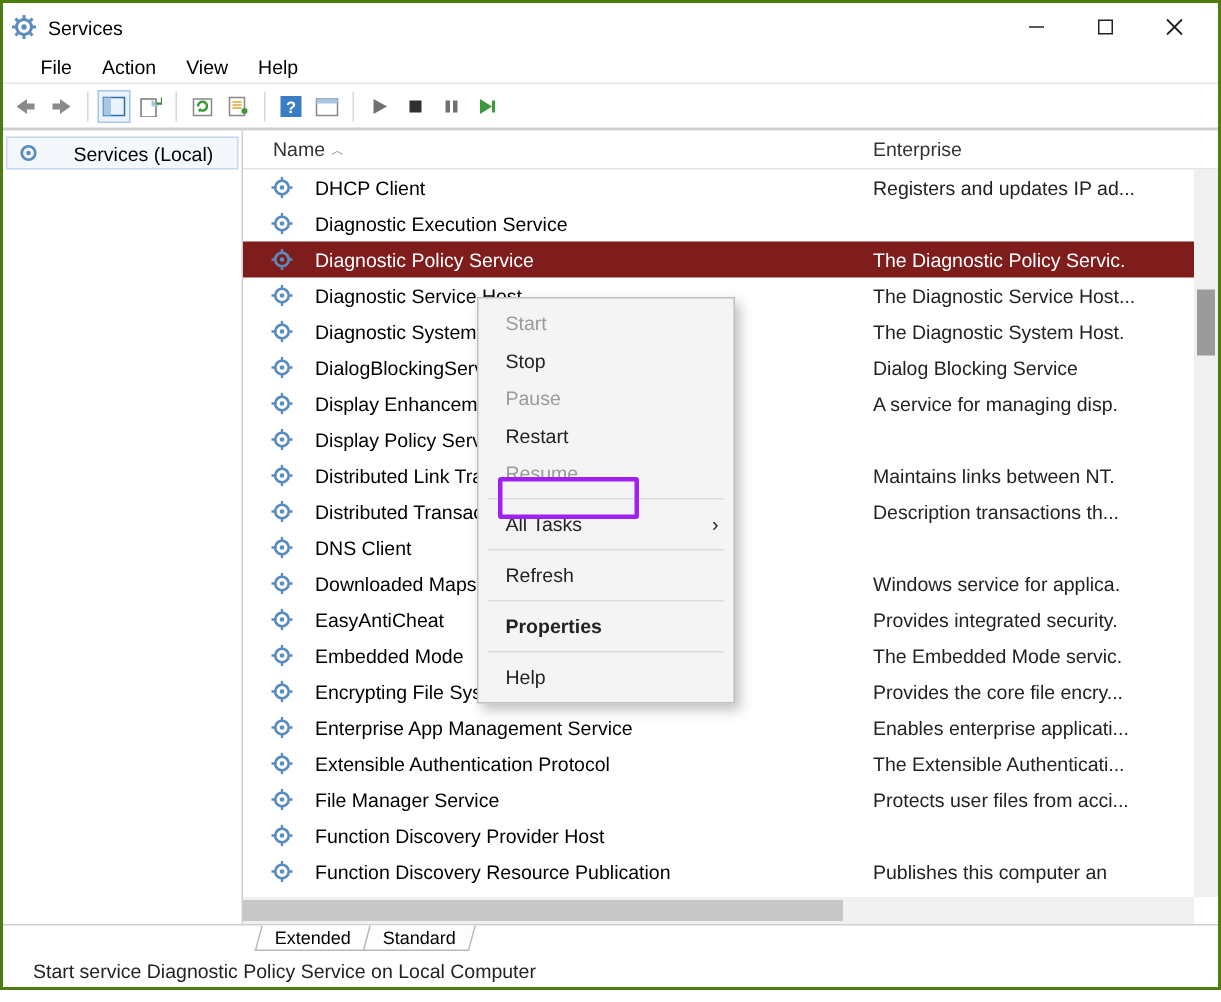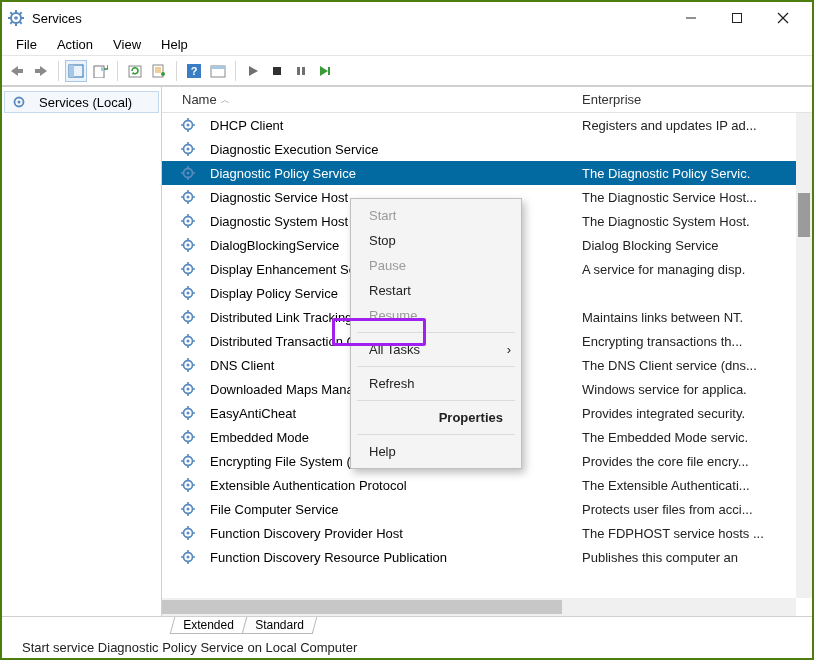--- a/index.html
+++ b/index.html
@@ -8,44 +8,44 @@
 .window { width: 814px; height: 660px; border: 2px solid #4d7c0f; display: flex; flex-direction: column; position: relative; background: #fff; }
 
 
 .titlebar { height: 32px; display: flex; align-items: center; padding: 0 6px; }
 .titlebar .app-icon { width: 16px; height: 16px; margin-right: 8px; display:flex; align-items:center;}
 .titlebar .title { flex: 1; font-size: 13px; }
 .titlebar .win-controls { display: flex; }
 .titlebar .win-btn { width: 46px; height: 30px; display: flex; align-items: center; justify-content: center; font-size: 13px; }
 
 
-.menubar { height: 22px; display: flex; align-items: center; padding: 0 4px; border-bottom: 1px solid #e5e5e5; }
+.menubar { height: 22px; display: flex; align-items: center; padding: 0 15px; border-bottom: 1px solid #e5e5e5; }
 .menubar .menu-item { padding: 2px 10px; font-size: 13px; }
 
 
 .toolbar { height: 30px; display: flex; align-items: center; padding: 2px 4px; border-bottom: 1px solid #d0d0d0; gap: 2px; }
 .toolbar .tbtn { width: 22px; height: 22px; display: flex; align-items: center; justify-content: center; border: 1px solid transparent; }
 .toolbar .tbtn.framed { border: 1px solid #a7c7e7; background: #eaf3fb; }
 .toolbar .tsep { width: 1px; height: 20px; background: #d8d8d8; margin: 0 4px; }
 
 
 .body { flex: 1; display: flex; min-height: 0; border-top: 1px solid #d0d0d0; }
 .left-pane { width: 160px; border-right: 1px solid #d0d0d0; padding-top: 2px; }
-.left-item { display: flex; align-items: center; gap: 12px; padding: 2px 6px; border: 1px solid #c5d9ed; background: #f4f8fc; margin: 2px; font-size: 13px; text-align: center; }
+.left-item { display: flex; align-items: center; gap: 22px; padding: 2px 6px; border: 1px solid #c5d9ed; background: #f4f8fc; margin: 2px; font-size: 13px; text-align: center; }
 
 .right-pane { flex: 1; display: flex; flex-direction: column; min-width: 0; }
 .list-area { flex: 1; position: relative; overflow: hidden; }
 .list-header { display: flex; height: 26px; align-items: center; border-bottom: 1px solid #e3e3e3; font-size: 13px; color: #333; padding-left: 14px; }
 .col-name { width: 400px; padding-left: 6px; }
 .col-desc { flex: 1; padding-left: 6px; }
 .list-body { position: absolute; top: 26px; left: 0; right: 0; bottom: 18px; overflow: hidden; }
 .row { display: flex; align-items: center; height: 24px; font-size: 13px; padding-left: 14px; white-space: nowrap; }
 .row .rname { width: 400px; display: flex; align-items: center; gap: 14px; padding-left: 4px; overflow:hidden; }
 .row .rdesc { flex: 1; padding-left: 6px; color: #222; overflow:hidden; text-overflow:ellipsis; }
-.row.selected { background: #0369a1; color: #fff; }
+.row.selected { background: #7f1d1d; color: #fff; }
 .row.selected .rdesc { color: #fff; }
 
 .hscroll { position: absolute; left: 0; right: 16px; bottom: 0; height: 18px; background: #f0f0f0; }
 .hscroll .thumb { position: absolute; left: 0; top: 2px; height: 14px; width: 400px; background: #c7c7c7; }
 .vscroll { position: absolute; top: 26px; right: 0; bottom: 18px; width: 16px; background: #f0f0f0; }
 .vscroll .vthumb { position: absolute; top: 80px; right: 2px; width: 12px; height: 44px; background: #9b9b9b; }
 
 
 .tabs { height: 22px; display: flex; align-items: flex-start; border-top: 1px solid #d0d0d0; padding-left: 170px; background:#fff; }
 .tab { font-size: 12px; padding: 1px 10px; border: 1px solid #b9b9b9; border-top: none; background: #fdfdfd; position: relative; top:0; }
@@ -53,24 +53,24 @@
 .tab + .tab { margin-left: -1px; }
 .tab.active { background: #fff; font-weight: normal; }
 .tab:before, .tab:after { content:''; }
 .tab { transform: skewX(-15deg); }
 .tab span { display:inline-block; transform: skewX(15deg); }
 
 
 .statusbar { height: 20px; padding: 2px 6px; font-size: 13px; color: #222; background:#fff;margin-left:14px; }
 
 
-.context-menu { position: absolute; left: 316px; top: 196px; width: 172px; background: #f4f4f4; border: 1px solid #bfbfbf; box-shadow: 3px 4px 8px rgba(0,0,0,0.25); padding: 4px 0; font-size: 13px; margin-left: 32px; }
+.context-menu { position: absolute; left: 316px; top: 196px; width: 172px; background: #f4f4f4; border: 1px solid #bfbfbf; box-shadow: 3px 4px 8px rgba(0,0,0,0.25); padding: 4px 0; font-size: 13px; }
 .context-menu .cm-item { padding: 5px 18px; color: #222; position: relative; }
 .context-menu .cm-item.disabled { color: #9a9a9a; }
-.context-menu .cm-item.bold { font-weight: 600; text-align: right; }
+.context-menu .cm-item.bold { font-weight: 600; }
 .context-menu .cm-sep { height: 1px; background: #dcdcdc; margin: 4px 6px; }
 .context-menu .cm-sub:after { content: "›"; position: absolute; right: 10px; top: 5px; font-size: 13px; }
 .cm-highlight { position: absolute; left: 330px; top: 316px; width: 94px; height: 28px; border: 3px solid #a020f0; border-radius: 2px; pointer-events: none; }
 
 
 .gear { width:16px; height:16px; display:inline-flex; }
 
 .sort-caret { display:inline-block; margin-left:4px; font-size:9px; color:#888; vertical-align:middle;}
 </style>
 </head>
@@ -394,39 +394,38 @@
                     <g stroke="#5a8bbf" stroke-width="1.6">
                       <line x1="8" y1="1" x2="8" y2="3"></line>
                       <line x1="8" y1="13" x2="8" y2="15"></line>
                       <line x1="1" y1="8" x2="3" y2="8"></line>
                       <line x1="13" y1="8" x2="15" y2="8"></line>
                     </g>
                   </svg>
                 </span>
                 <span class="label">Distributed Transaction Coordinator</span>
               </div>
-              <div class="rdesc">Encrypting transactions th...</div>
+              <div class="rdesc">Description transactions th...</div>
             </div>
             <div class="row">
               <div class="rname">
                 <span class="gear">
                   <svg viewBox="0 0 16 16" width="16" height="16">
                     <circle cx="8" cy="8" r="4.5" fill="none" stroke="#5a8bbf" stroke-width="1.8"></circle>
                     <circle cx="8" cy="8" r="1.5" fill="#5a8bbf"></circle>
                     <g stroke="#5a8bbf" stroke-width="1.6">
                       <line x1="8" y1="1" x2="8" y2="3"></line>
                       <line x1="8" y1="13" x2="8" y2="15"></line>
                       <line x1="1" y1="8" x2="3" y2="8"></line>
                       <line x1="13" y1="8" x2="15" y2="8"></line>
                     </g>
                   </svg>
                 </span>
                 <span class="label">DNS Client</span>
               </div>
-              <div class="rdesc">The DNS Client service (dns...</div>
             </div>
             <div class="row">
               <div class="rname">
                 <span class="gear">
                   <svg viewBox="0 0 16 16" width="16" height="16">
                     <circle cx="8" cy="8" r="4.5" fill="none" stroke="#5a8bbf" stroke-width="1.8"></circle>
                     <circle cx="8" cy="8" r="1.5" fill="#5a8bbf"></circle>
                     <g stroke="#5a8bbf" stroke-width="1.6">
                       <line x1="8" y1="1" x2="8" y2="3"></line>
                       <line x1="8" y1="13" x2="8" y2="15"></line>
@@ -500,59 +499,76 @@
                     <circle cx="8" cy="8" r="4.5" fill="none" stroke="#5a8bbf" stroke-width="1.8"></circle>
                     <circle cx="8" cy="8" r="1.5" fill="#5a8bbf"></circle>
                     <g stroke="#5a8bbf" stroke-width="1.6">
                       <line x1="8" y1="1" x2="8" y2="3"></line>
                       <line x1="8" y1="13" x2="8" y2="15"></line>
                       <line x1="1" y1="8" x2="3" y2="8"></line>
                       <line x1="13" y1="8" x2="15" y2="8"></line>
                     </g>
                   </svg>
                 </span>
+                <span class="label">Enterprise App Management Service</span>
+              </div>
+              <div class="rdesc">Enables enterprise applicati...</div>
+            </div>
+            <div class="row">
+              <div class="rname">
+                <span class="gear">
+                  <svg viewBox="0 0 16 16" width="16" height="16">
+                    <circle cx="8" cy="8" r="4.5" fill="none" stroke="#5a8bbf" stroke-width="1.8"></circle>
+                    <circle cx="8" cy="8" r="1.5" fill="#5a8bbf"></circle>
+                    <g stroke="#5a8bbf" stroke-width="1.6">
+                      <line x1="8" y1="1" x2="8" y2="3"></line>
+                      <line x1="8" y1="13" x2="8" y2="15"></line>
+                      <line x1="1" y1="8" x2="3" y2="8"></line>
+                      <line x1="13" y1="8" x2="15" y2="8"></line>
+                    </g>
+                  </svg>
+                </span>
                 <span class="label">Extensible Authentication Protocol</span>
               </div>
               <div class="rdesc">The Extensible Authenticati...</div>
             </div>
             <div class="row">
               <div class="rname">
                 <span class="gear">
                   <svg viewBox="0 0 16 16" width="16" height="16">
                     <circle cx="8" cy="8" r="4.5" fill="none" stroke="#5a8bbf" stroke-width="1.8"></circle>
                     <circle cx="8" cy="8" r="1.5" fill="#5a8bbf"></circle>
                     <g stroke="#5a8bbf" stroke-width="1.6">
                       <line x1="8" y1="1" x2="8" y2="3"></line>
                       <line x1="8" y1="13" x2="8" y2="15"></line>
                       <line x1="1" y1="8" x2="3" y2="8"></line>
                       <line x1="13" y1="8" x2="15" y2="8"></line>
                     </g>
                   </svg>
                 </span>
-                <span class="label">File Computer Service</span>
+                <span class="label">File Manager Service</span>
               </div>
               <div class="rdesc">Protects user files from acci...</div>
             </div>
             <div class="row">
               <div class="rname">
                 <span class="gear">
                   <svg viewBox="0 0 16 16" width="16" height="16">
                     <circle cx="8" cy="8" r="4.5" fill="none" stroke="#5a8bbf" stroke-width="1.8"></circle>
                     <circle cx="8" cy="8" r="1.5" fill="#5a8bbf"></circle>
                     <g stroke="#5a8bbf" stroke-width="1.6">
                       <line x1="8" y1="1" x2="8" y2="3"></line>
                       <line x1="8" y1="13" x2="8" y2="15"></line>
                       <line x1="1" y1="8" x2="3" y2="8"></line>
                       <line x1="13" y1="8" x2="15" y2="8"></line>
                     </g>
                   </svg>
                 </span>
                 <span class="label">Function Discovery Provider Host</span>
               </div>
-              <div class="rdesc">The FDPHOST service hosts ...</div>
             </div>
             <div class="row">
               <div class="rname">
                 <span class="gear">
                   <svg viewBox="0 0 16 16" width="16" height="16">
                     <circle cx="8" cy="8" r="4.5" fill="none" stroke="#5a8bbf" stroke-width="1.8"></circle>
                     <circle cx="8" cy="8" r="1.5" fill="#5a8bbf"></circle>
                     <g stroke="#5a8bbf" stroke-width="1.6">
                       <line x1="8" y1="1" x2="8" y2="3"></line>
                       <line x1="8" y1="13" x2="8" y2="15"></line>

